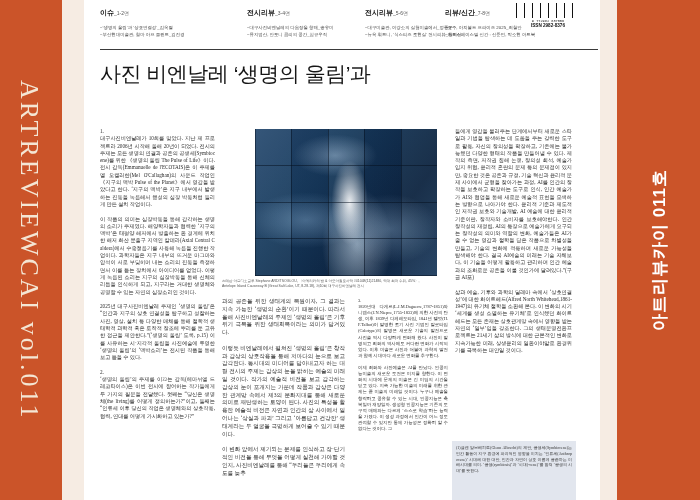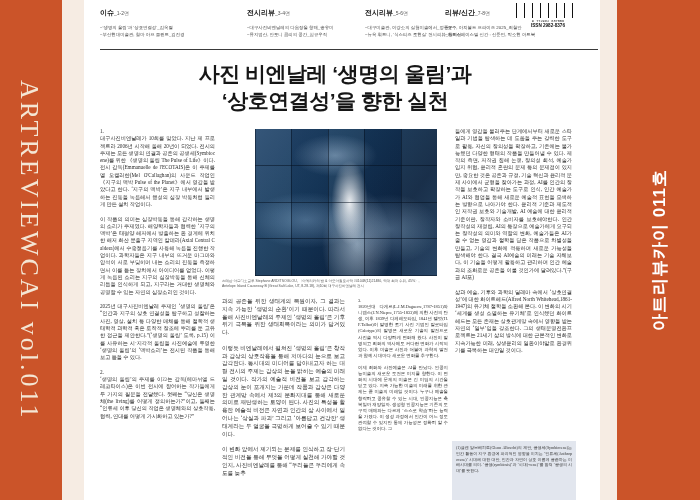--- a/index.html
+++ b/index.html
@@ -29,22 +29,22 @@
      color:#444;line-height:7.4px;white-space:nowrap;}
   .nav-items{margin-top:6px;}
   #barcode-block{position:absolute;left:431px;top:2px;width:66px;text-align:center;}
   #barcode-bars{height:15px;background:
      repeating-linear-gradient(90deg,#111 0 1.4px,#fff 1.4px 2.6px,#111 2.6px 3.4px,#fff 3.4px 5.6px,#111 5.6px 6.2px,#fff 6.2px 8px);
      border:1px solid #fff;}
   #barcode-number{font-family:"Liberation Mono","DejaVu Sans Mono",monospace;font-size:3.6px;color:#222;}
   #issn-label{font-family:"Liberation Sans","DejaVu Sans",sans-serif;font-weight:bold;font-size:4.6px;color:#111;}
   #nav-rule{position:absolute;left:16px;top:49px;width:498px;height:1px;background:#3a3a3a;}
   
-  #headline{position:absolute;left:16px;top:60px;width:470px;text-align:center;
-     font-family:"Liberation Sans","DejaVu Sans",sans-serif;font-weight:700;color:#161616;
+  #headline{position:absolute;left:16px;top:60px;width:470px;
+     font-family:"Liberation Sans","DejaVu Sans",sans-serif;font-weight:400;color:#161616;
      font-size:21px;line-height:27px;letter-spacing:-0.5px;}
   
   .col{position:absolute;text-align:justify;word-break:break-all;white-space:pre-line;
      overflow:hidden;color:#2a2a2a;}
   #col1{left:16px;top:128px;width:115px;height:372px;font-size:5.2px;line-height:7.3px;}
   #col2{left:138px;top:298px;width:123px;height:202px;font-size:5.6px;line-height:7.8px;}
   #col3{left:274px;top:298px;width:90px;height:202px;font-size:4.4px;line-height:6.1px;}
   #col4{left:371px;top:128px;width:117px;height:308px;font-size:5.2px;line-height:7.3px;}
   #footnote-box{position:absolute;left:368px;top:441px;width:116px;height:59px;overflow:hidden;
      background:#e2e6ee;padding:4px 4px;font-size:4px;line-height:5.8px;text-align:justify;
@@ -108,21 +108,20 @@
     <div id="barcode-block">
       <div id="barcode-bars"></div>
       <div id="barcode-number">9 772982 837006</div>
       <div id="issn-label">ISSN 2982-8376</div>
     </div>
 
     <div id="nav-rule"></div>
 
     <div id="headline">
       <div>사진 비엔날레 ‘생명의 울림’과</div>
-      <div>‘상호연결성’을 향한 실천</div>
     </div>
 
     <div class="col" id="col1">1.
 대구사진비엔날레가 10회를 맞았다. 지난 제 프로젝트라 2006년 시작해 올해 20년이 되었다. 전시의 주제는 모든 생명의 연결과 공존의 공생세(Symbiocene)를 위한 《생명의 울림 The Pulse of Life》이다. 전시 감독(Emmanuelle de l'ECOTAIS)은 이 주제를 멜 오캘러한(Mel O'Callaghan)의 사운드 작업인 《지구의 맥박 Pulse of the Planet》에서 영감을 받았다고 한다. ‘지구의 맥박’은 지구 내부에서 발생하는 진동을 녹음해서 행성의 심장 박동처럼 들리게 만든 설치 작업이다.
 
 이 작품의 의미는 심장박동을 통해 감각하는 생명의 소리가 주제였다. 해양학자들과 협력한 ‘지구의 맥박’은 태평양 해저에서 방출하는 환 경계에 위치한 해저 화산 분출구 지역인 칼데라(Axial Central Caldera)에서 수중청음기를 사용해 녹음을 진행한 작업이다. 과학자들은 지구 내부의 뜨거운 마그마와 암석이 서로 부딪히며 내는 소리의 진동을 측정하면서 이를 듣는 장치에서 아이디어를 얻었다. 이렇게 녹음된 소리는 지구의 심장박동을 통해 신체의 리듬을 인식하게 되고, 지구라는 거대한 생명체와 공명할 수 있는 자연의 심장소리인 것이다.
 
 2025년 대구사진비엔날레 주제인 ‘생명의 울림’은 “인간과 지구의 상호 연결성을 탐구하고 성찰하는 사진, 영상, 설치 등 다양한 매체를 통해 철학적 생태학적 과학적 혹은 토착적 창조에 뿌리를 둔 고유한 접근을 제안한다.”(‘생명의 울림’ 도록, p.15) 이를 사유하는 시·지각적 울림을 사진예술에 투영한 ‘생명의 울림’의 ‘맥박소리’는 전시된 작품을 통해 보고 듣을 수 있다.
 
 2.

